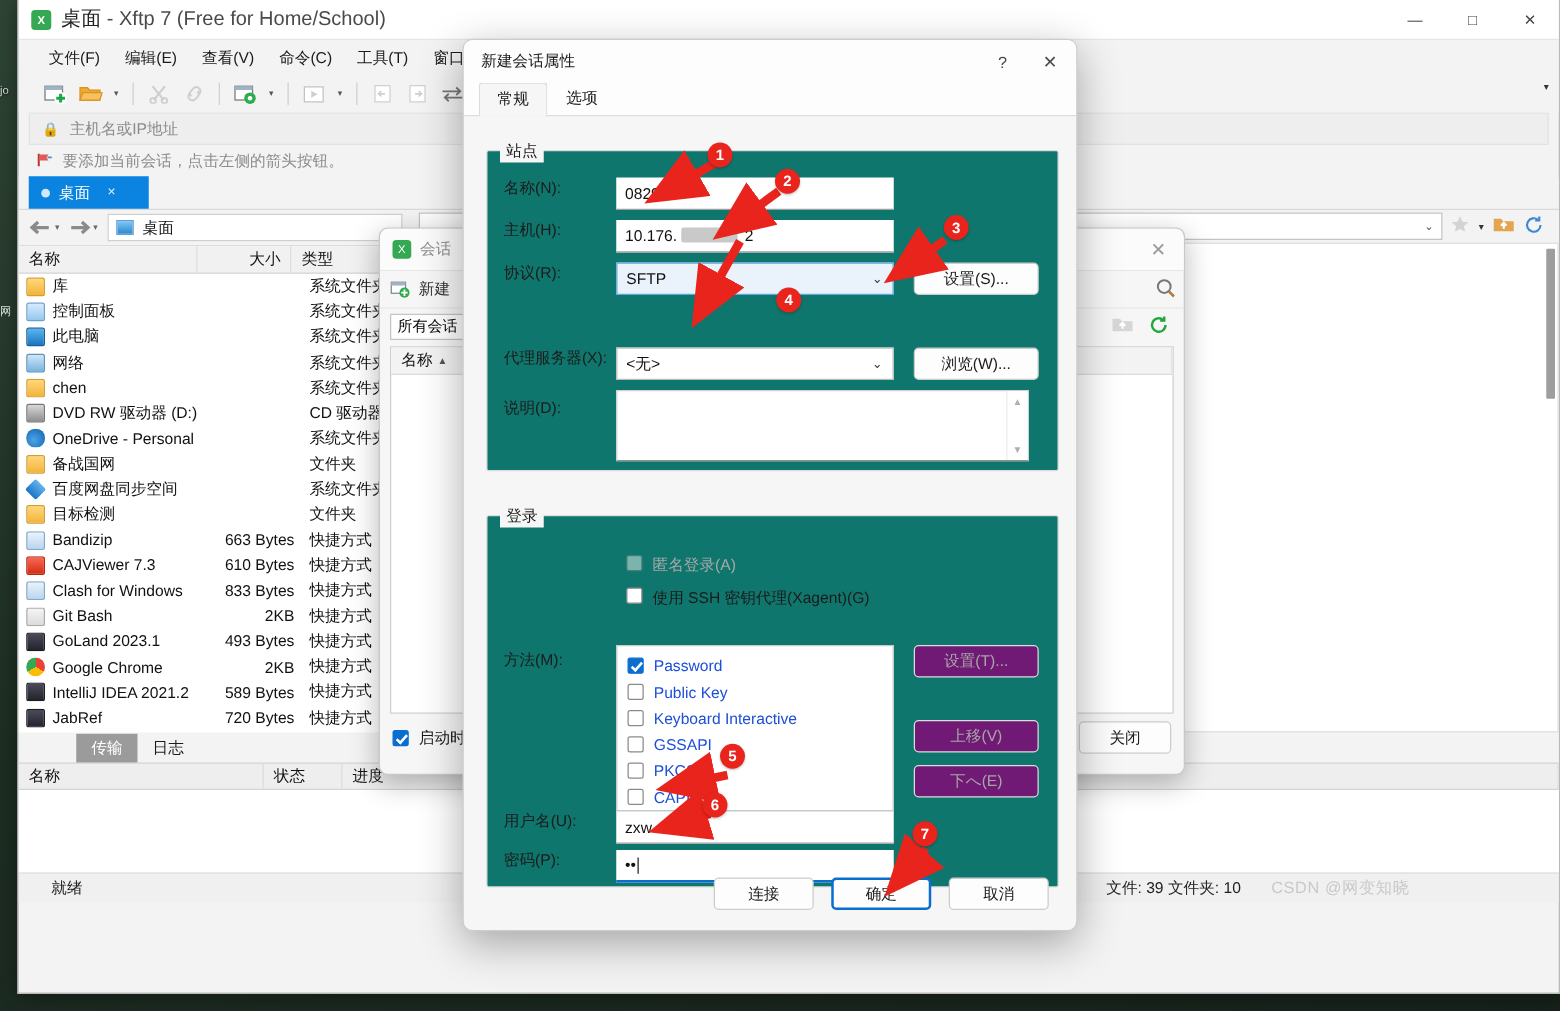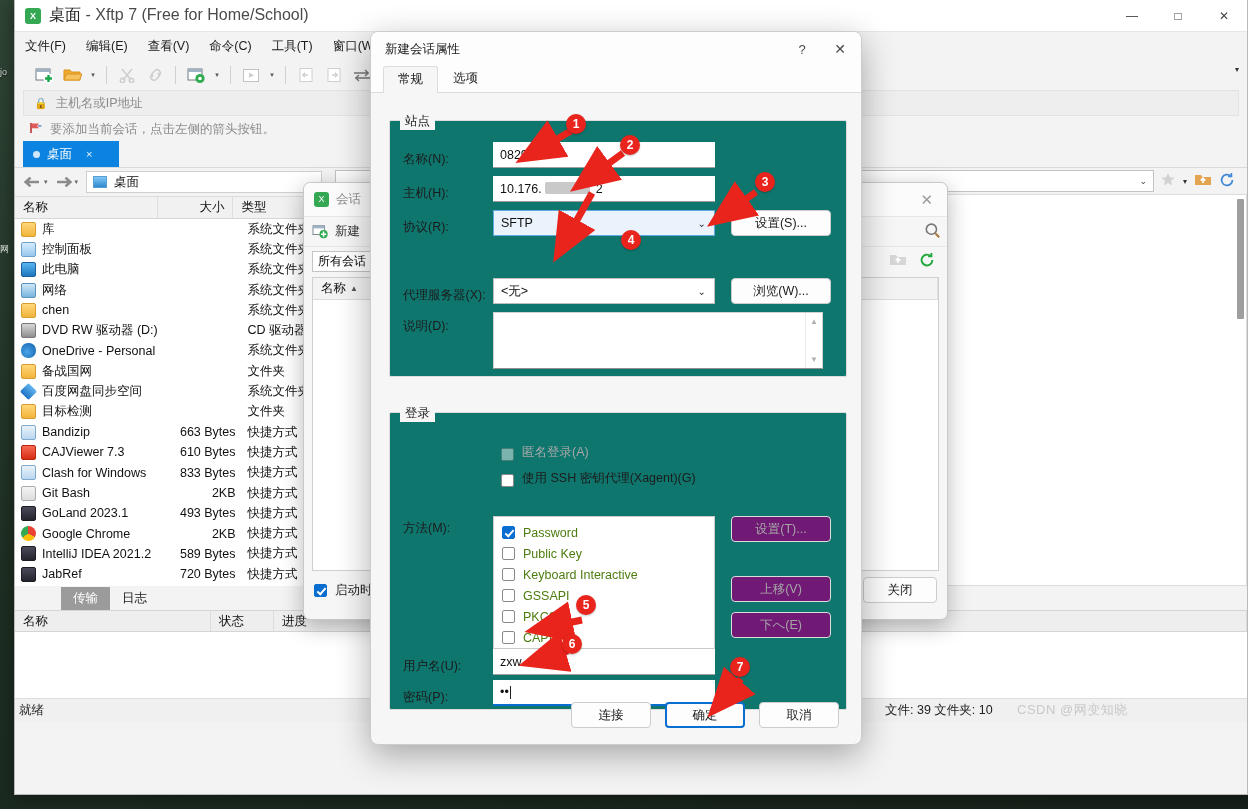--- a/index.html
+++ b/index.html
@@ -55,21 +55,21 @@
   .win-btns { margin-left: auto; display: flex; height: 32px; }
   .win-btn {
     width: 46px; height: 32px;
     display: flex; align-items: center; justify-content: center;
     color: #444; font-size: 12px;
   }
 
   
   .menubar {
     height: 28px; display: flex; align-items: center;
-    background: #f3f3f3; 
+    background: #f3f3f3; padding-left: 14px;
   }
   .menu-item {
     padding: 4px 10px; font-size: 12.5px; color: #1b1b1b;
   }
 
   
   .toolbar {
     height: 30px; display: flex; align-items: center;
     background: #f3f3f3; padding-left: 16px; gap: 2px;
     position: relative;
@@ -216,21 +216,21 @@
     font-size: 12.5px; color: #111;
   }
   .xfer-head .c { display: flex; align-items: center; padding: 0 8px;
                   border-right: 1px solid #dcdcdc; }
   .xfer-body { height: 66px; background: #fff; }
 
   
   .statusbar {
     height: 24px; background: #f0f0f0; border-top: 1px solid #dedede;
     display: flex; align-items: center; font-size: 12.5px; color: #222;
-    padding: 0 4px; position: relative;
+    padding: 0 26px; position: relative;
   }
   .status-count { position: absolute; left: 870px; }
   .watermark {
     position: absolute; left: 1002px; top: 2px;
     font-size: 13px; color: #c9c9c9; letter-spacing: .5px;
     white-space: nowrap;
   }
 
   
   .sess-dlg {
@@ -314,21 +314,21 @@
   .ptab.active { background: #f6f6f6; border-color: #dcdcdc; position: relative; top: 1px; }
 
   .gbox {
     position: absolute; border: 1px solid #dcdcdc; border-radius: 2px;
     background: #0f766e;
   }
   .gbox-legend {
     position: absolute; top: -8px; left: 10px; background: #f6f6f6;
     padding: 0 5px; font-size: 12.5px; color: #1b1b1b;
   }
-  .frow { position: absolute; display: flex; align-items: flex-end; }
+  .frow { position: absolute; display: flex; align-items: flex-start; }
   .flabel { font-size: 12.5px; color: #1b1b1b; }
   .finput {
     background: #fff; border: none; border-bottom: 1px solid #9f9f9f;
     height: 26px; font-size: 12.5px; color: #111;
     display: flex; align-items: center; padding-left: 7px;
     font-family: inherit;
   }
   .finput.focus { border-bottom: 2px solid #0a6ed1; }
   .fselect {
     background: #fff; border: 1px solid #bdbdbd; height: 26px;
@@ -351,21 +351,21 @@
     display: flex;
   }
   .ftext .sb {
     width: 17px; background: #fff; border-left: 1px solid #ececec;
     display: flex; flex-direction: column; justify-content: space-between;
     align-items: center; padding: 4px 0; color: #b0b0b0; font-size: 8px;
   }
   .methods {
     background: #fff; border: 1px solid #c9c9c9; padding: 5px 0 0 8px;
   }
-  .mrow { display: flex; align-items: center; height: 21px; font-size: 12.5px; color: #4d7c0f; gap: 8px; text-align: right; }
+  .mrow { display: flex; align-items: center; height: 21px; font-size: 12.5px; color: #1d4ed8; gap: 8px; text-align: right; }
 
   .masked {
     position: absolute; background: #c9c9c9; border-radius: 2px;
   }
 
   
   .marker {
     position: absolute; width: 20px; height: 20px; border-radius: 50%;
     background: #e8241c; color: #fff; font-size: 12px; font-weight: bold;
     display: flex; align-items: center; justify-content: center;

